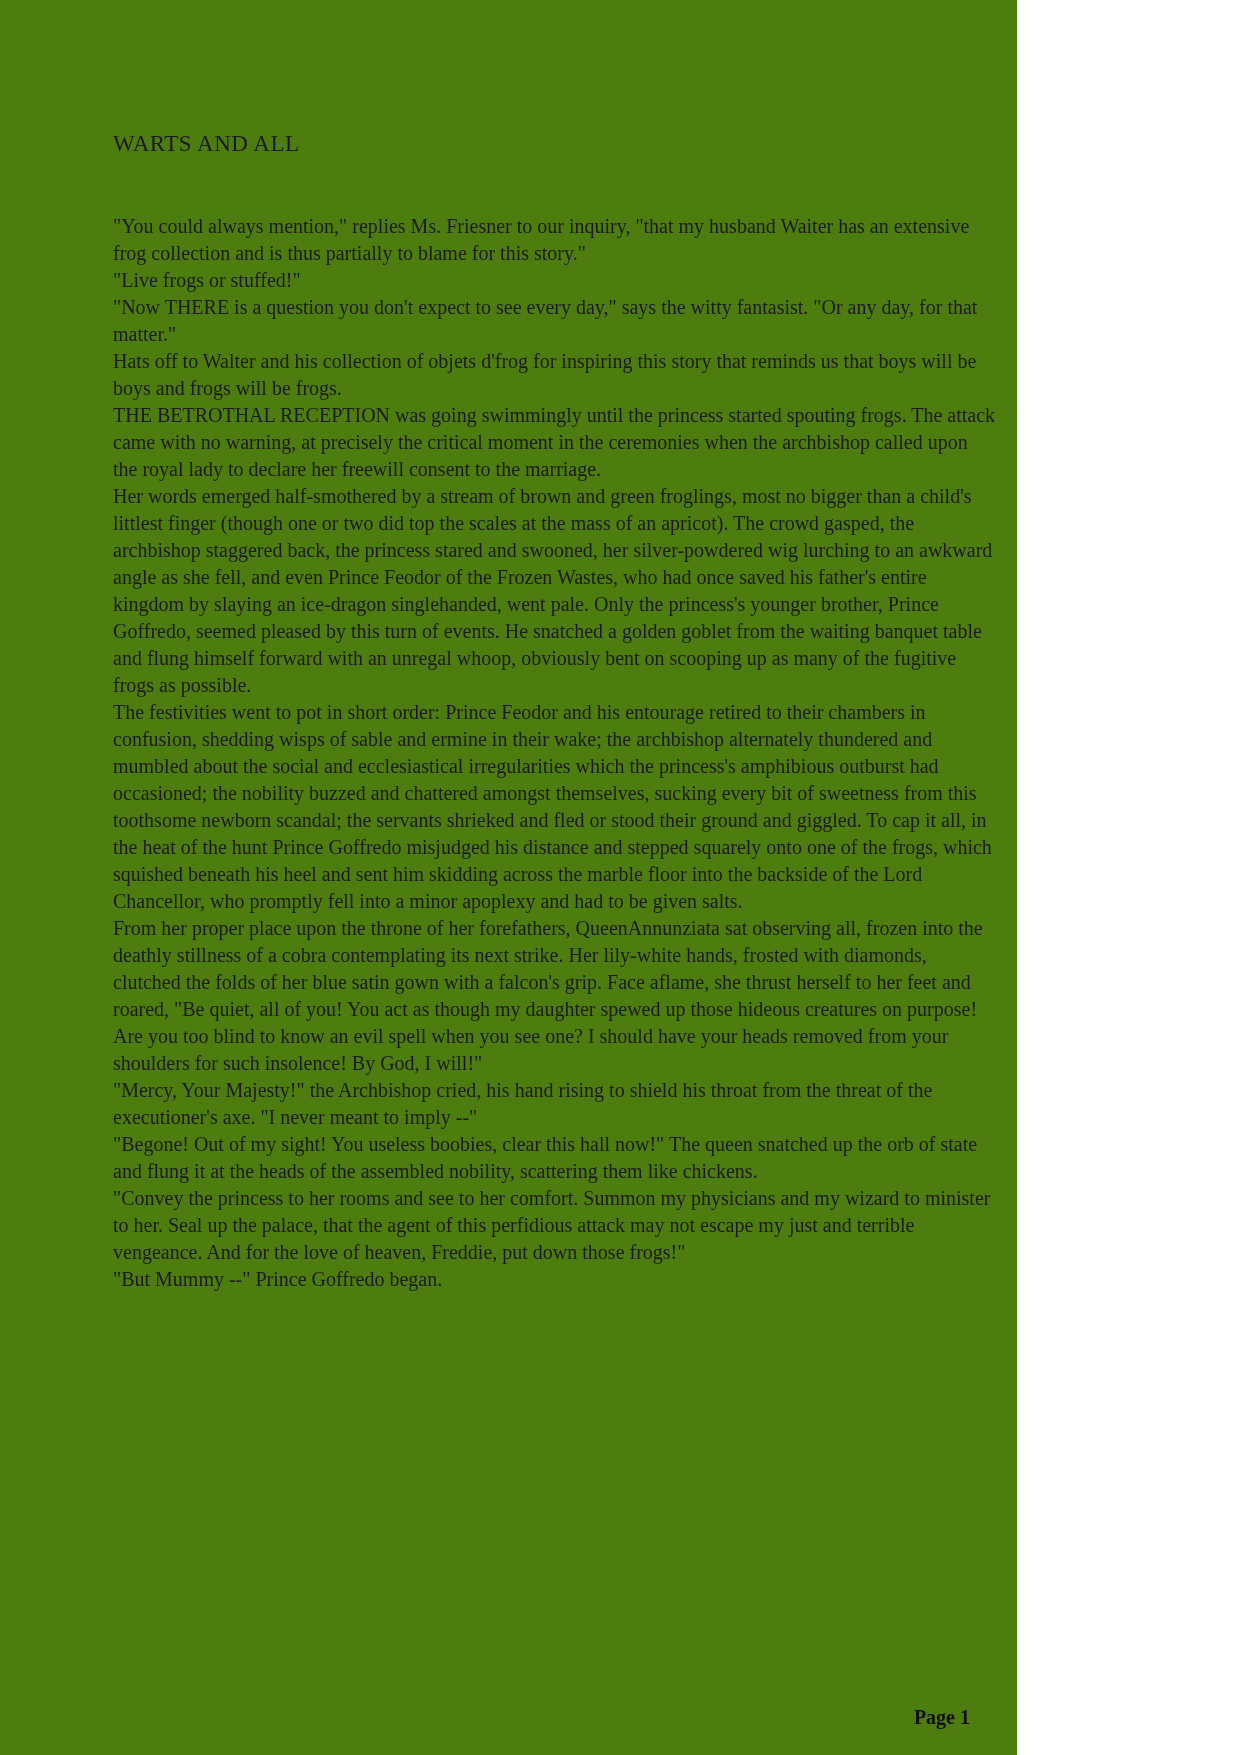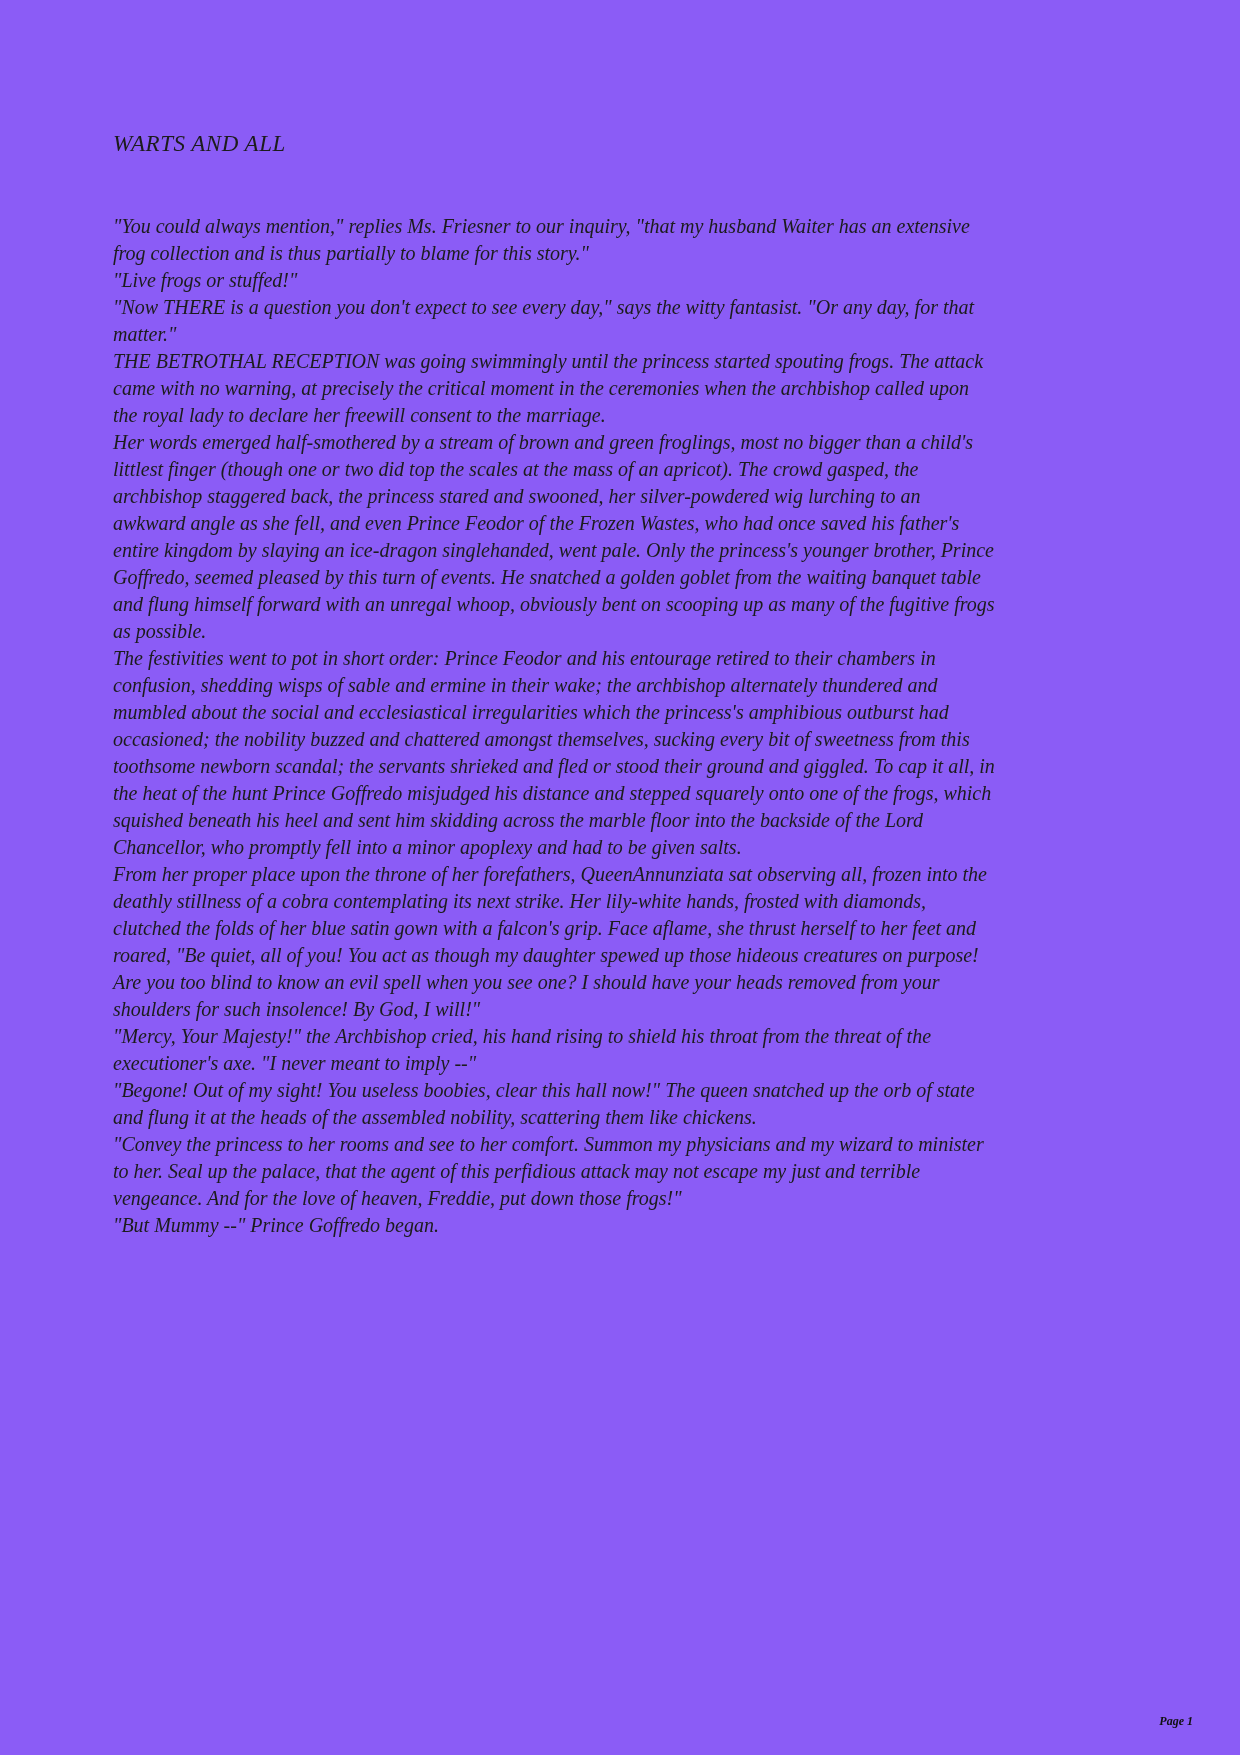--- a/index.html
+++ b/index.html
@@ -2,27 +2,26 @@
 <html><head>
 <meta charset="utf-8">
 <style>
   html, body {
     margin: 0;
     padding: 0;
     background: #ffffff;
   }
   .page {
     position: relative;
-    width: 1240px;
+    width: 1017px;
     height: 1755px;
-    background: #8b5cf6;
+    background: #4d7c0f;
     font-family: "Liberation Serif", serif;
     color: #1c1c1c;
     overflow: hidden;
-    font-style: italic;
   }
   .content {
     position: absolute;
     left: 113px;
     top: 131px;
     width: 884px;
   }
   .doc-title {
     font-size: 23px;
     font-weight: normal;
@@ -32,35 +31,36 @@
   .doc-body p {
     margin: 0;
     font-size: 20px;
     line-height: 27px;
     text-align: left;
   }
   .page-footer {
     position: absolute;
     right: 47px;
     bottom: 26px;
-    font-size: 12px;
+    font-size: 20px;
     font-weight: bold;
     color: #111111;
   }
 </style>
 </head>
 <body>
 
 <div class="page">
   <div class="content">
     <h1 class="doc-title">WARTS AND ALL</h1>
     <div class="doc-body">
       <p>"You could always mention," replies Ms. Friesner to our inquiry, "that my husband Waiter has an extensive frog collection and is thus partially to blame for this story."</p>
       <p>"Live frogs or stuffed!"</p>
       <p>"Now THERE is a question you don't expect to see every day," says the witty fantasist. "Or any day, for that matter."</p>
+      <p>Hats off to Walter and his collection of objets d'frog for inspiring this story that reminds us that boys will be boys and frogs will be frogs.</p>
       <p>THE BETROTHAL RECEPTION was going swimmingly until the princess started spouting frogs. The attack came with no warning, at precisely the critical moment in the ceremonies when the archbishop called upon the royal lady to declare her freewill consent to the marriage.</p>
       <p>Her words emerged half-smothered by a stream of brown and green froglings, most no bigger than a child's littlest finger (though one or two did top the scales at the mass of an apricot). The crowd gasped, the archbishop staggered back, the princess stared and swooned, her silver-powdered wig lurching to an awkward angle as she fell, and even Prince Feodor of the Frozen Wastes, who had once saved his father's entire kingdom by slaying an ice-dragon singlehanded, went pale. Only the princess's younger brother, Prince Goffredo, seemed pleased by this turn of events. He snatched a golden goblet from the waiting banquet table and flung himself forward with an unregal whoop, obviously bent on scooping up as many of the fugitive frogs as possible.</p>
       <p>The festivities went to pot in short order: Prince Feodor and his entourage retired to their chambers in confusion, shedding wisps of sable and ermine in their wake; the archbishop alternately thundered and mumbled about the social and ecclesiastical irregularities which the princess's amphibious outburst had occasioned; the nobility buzzed and chattered amongst themselves, sucking every bit of sweetness from this toothsome newborn scandal; the servants shrieked and fled or stood their ground and giggled. To cap it all, in the heat of the hunt Prince Goffredo misjudged his distance and stepped squarely onto one of the frogs, which squished beneath his heel and sent him skidding across the marble floor into the backside of the Lord Chancellor, who promptly fell into a minor apoplexy and had to be given salts.</p>
       <p>From her proper place upon the throne of her forefathers, QueenAnnunziata sat observing all, frozen into the deathly stillness of a cobra contemplating its next strike. Her lily-white hands, frosted with diamonds, clutched the folds of her blue satin gown with a falcon's grip. Face aflame, she thrust herself to her feet and roared, "Be quiet, all of you! You act as though my daughter spewed up those hideous creatures on purpose! Are you too blind to know an evil spell when you see one? I should have your heads removed from your shoulders for such insolence! By God, I will!"</p>
       <p>"Mercy, Your Majesty!" the Archbishop cried, his hand rising to shield his throat from the threat of the executioner's axe. "I never meant to imply --"</p>
       <p>"Begone! Out of my sight! You useless boobies, clear this hall now!" The queen snatched up the orb of state and flung it at the heads of the assembled nobility, scattering them like chickens.</p>
       <p>"Convey the princess to her rooms and see to her comfort. Summon my physicians and my wizard to minister to her. Seal up the palace, that the agent of this perfidious attack may not escape my just and terrible vengeance. And for the love of heaven, Freddie, put down those frogs!"</p>
       <p>"But Mummy --" Prince Goffredo began.</p>
     </div>
   </div>

